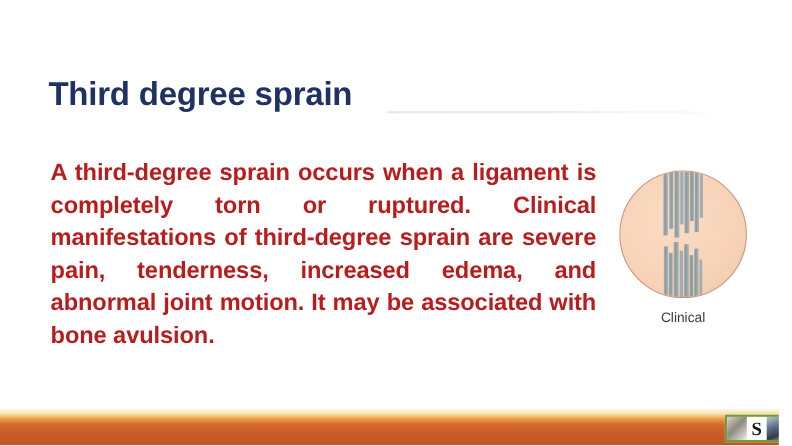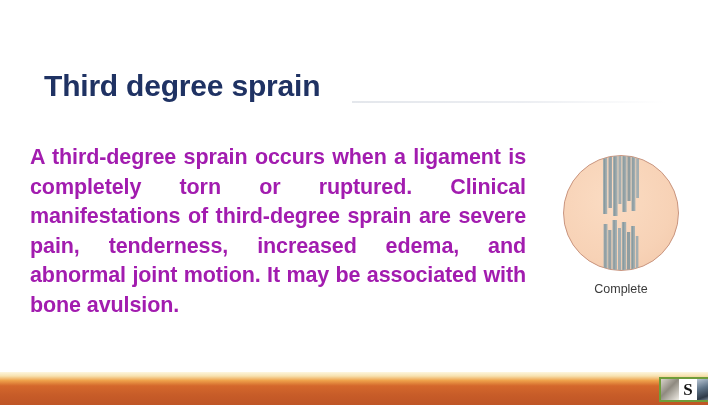--- a/index.html
+++ b/index.html
@@ -43,27 +43,27 @@
     left: 352px;
     top: 33px;
     width: 314px;
     height: 2px;
     background: linear-gradient(to right, #e4e7ec 0%, #eceef2 55%, rgba(255,255,255,0) 100%);
   }
 
   
   #body-text {
     position: absolute;
-    left: 30px;
+    left: 46px;
     top: 143px;
     width: 496px;
     font-size: 21.5px;
     font-weight: bold;
     line-height: 29.5px;
-    color: #a21caf;
+    color: #b91c1c;
     text-align: justify;
     text-justify: inter-word;
     letter-spacing: -0.1px;
   }
 
   
   #figure {
     position: absolute;
     left: 556px;
     top: 155px;
@@ -185,21 +185,21 @@
           <rect x="48.4" y="64" width="4.6" height="52" fill="url(#fiberGrad)"></rect>
           <rect x="54.0" y="72" width="3.0" height="44" fill="#9aaab0"></rect>
           <rect x="57.8" y="66" width="4.4" height="50" fill="url(#fiberGrad)"></rect>
           <rect x="63.0" y="76" width="3.2" height="40" fill="#87999f"></rect>
           <rect x="67.0" y="70" width="4.0" height="46" fill="url(#fiberGrad)"></rect>
           <rect x="71.8" y="80" width="2.6" height="36" fill="#9cabb0"></rect>
         </g>
       </svg>
     </div>
     <div id="figure-caption">
-      <span class="cap-line">Complete</span>
+      <span class="cap-line">Clinical</span>
     </div>
   </div>
 
   <div id="bottom-bar">
     <div id="badge">
       <div class="badge-cell" id="badge-thumb-left"></div>
       <div class="badge-cell" id="badge-letter">S</div>
       <div class="badge-cell" id="badge-thumb-right"></div>
     </div>
   </div>

